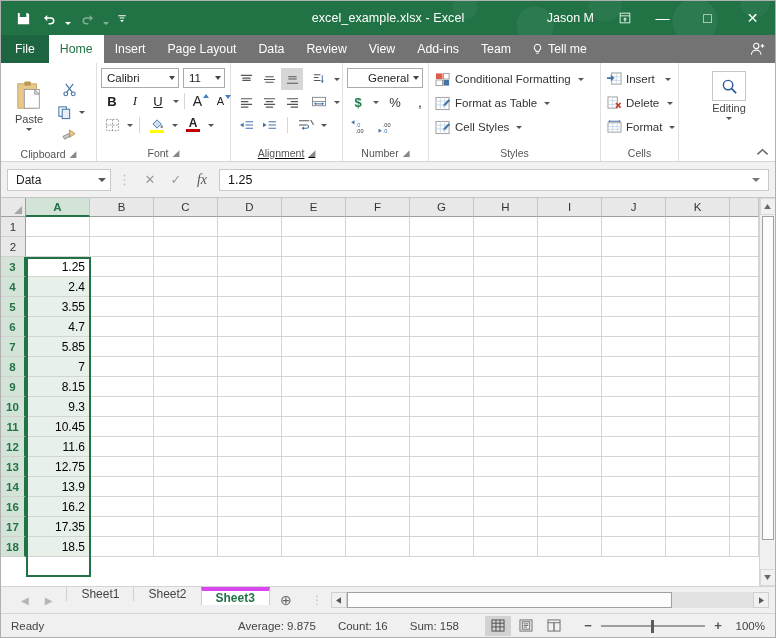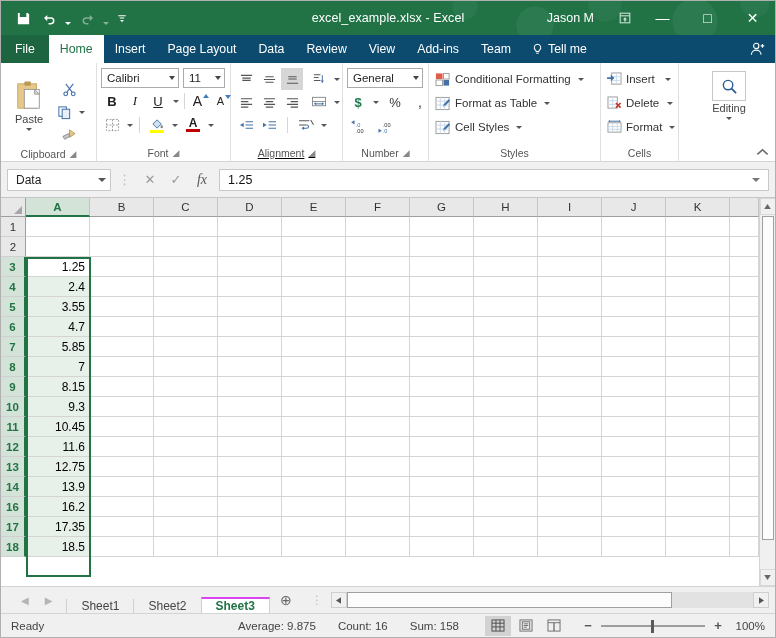--- a/index.html
+++ b/index.html
@@ -58,21 +58,21 @@
     width: 30px; height: 34px; display: flex; align-items: center; justify-content: center;
     cursor: pointer;
   }
   .wbtn {
     width: 45px; height: 34px; display: flex; align-items: center; justify-content: center;
     color: #ffffff; cursor: pointer; font-size: 14px;
   }
 
   
   .tabs {
-    height: 28px; background: #0c4a6e; display: flex; align-items: flex-end;
+    height: 28px; background: #737373; display: flex; align-items: flex-end;
     flex: 0 0 28px; position: relative;
   }
   .tab {
     height: 28px; padding: 0 11px; display: flex; align-items: center;
     color: #ffffff; font-size: 12.3px; cursor: pointer; white-space: nowrap;
   }
   .tab.file { background: #1d6440; padding: 0 14px; }
   .tab.active {
     background: #ffffff; color: #217346; font-weight: normal;
   }
@@ -192,27 +192,27 @@
   }
   .vthumb { width:12px; margin-top:1px; background:#fcfcfc; border:1px solid #a0a0a0; cursor:pointer;}
   .vtrack { flex:1; width:16px; display:flex; justify-content:center; }
 
   .hscrollrow {
     flex: 0 0 26px; display:flex; align-items:center; background:#f0f0f0;
     border-top:1px solid #d4d4d4;
   }
   .tabnav { display:flex; align-items:center; padding-left:20px; gap:16px;}
   .navarrow { color:#b4b4b4; font-size:10px; cursor:pointer; }
-  .sheettabs { display:flex; align-items:flex-end; height:26px; margin-left:14px;}
+  .sheettabs { display:flex; align-items:flex-start; height:26px; margin-left:14px;}
   .stab {
     padding: 0 14px; display:flex; align-items:center; font-size:12px; color:#444;
     border-left:1px solid #d0d0d0; border-right:1px solid #d0d0d0; cursor:pointer;
     background:#f0f0f0; margin-right:-1px;
   }
-  .stab.active { background:#ffffff; color:#217346; font-weight:bold; border-top:2px solid #d946ef; border-bottom:none;}
+  .stab.active { background:#ffffff; color:#217346; font-weight:bold; border-top:4px solid #d946ef; border-bottom:none;}
   .addsheet { width:34px; display:flex; align-items:center; justify-content:center; color:#666; font-size:14px; cursor:pointer;}
   .tabsplit { color:#c0c0c0; font-size:12px; margin: 0 8px; cursor:col-resize; }
 
   .hscroll { flex:1; display:flex; align-items:center; height:18px; margin-right:6px; }
   .h-arrow { width:16px; height:16px; border:1px solid #cfcfcf; background:#f0f0f0; display:flex; align-items:center; justify-content:center; font-size:8px; color:#666; cursor:pointer;}
   .h-track { flex:1; height:16px; background:#e2e2e2; display:flex; }
   .h-thumb { background:#fcfcfc; border:1px solid #a0a0a0; height:16px; cursor:pointer;}
 
   
   .statusbar {
@@ -493,21 +493,21 @@
         </div>
       </div>
       <div class="rgroup-label">
         <span>Alignment</span>
         <span class="dlg-launcher">◢</span>
       </div>
     </div>
 
     <div class="rgroup" style="width:86px;">
       <div class="rgroup-body" style="flex-direction:column;gap:3px;padding-top:5px;">
-        <div class="combo" style="width:76px;">
+        <div class="combo" style="width:76px;text-align:right;">
           <span class="cv">General</span>
           <span class="cc"></span>
         </div>
         <div class="row">
           <div class="smallbtn" style="color:#1f7a4d;font-weight:bold;font-size:13px;">$</div>
           <span class="carret"></span>
           <div class="smallbtn" style="color:#333;font-size:13px;margin-left:4px;">%</div>
           <div class="smallbtn" style="color:#333;font-size:14px;margin-left:2px;">,</div>
         </div>
         <div class="row" style="gap:5px;padding-left:2px;">

